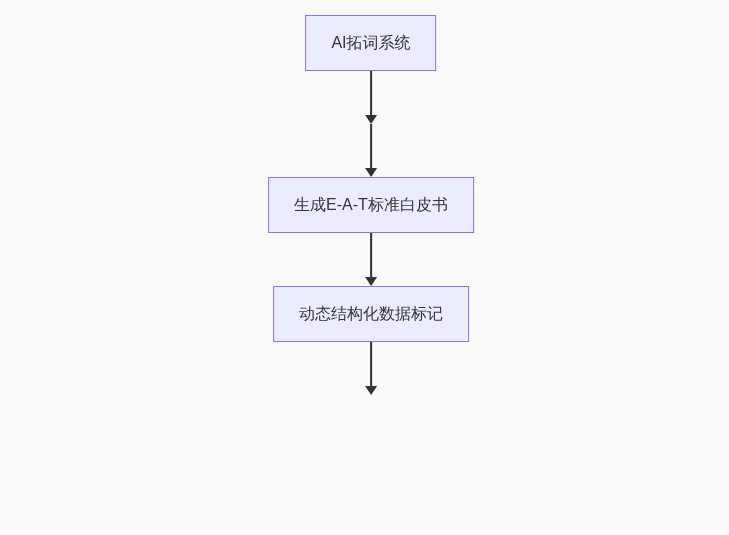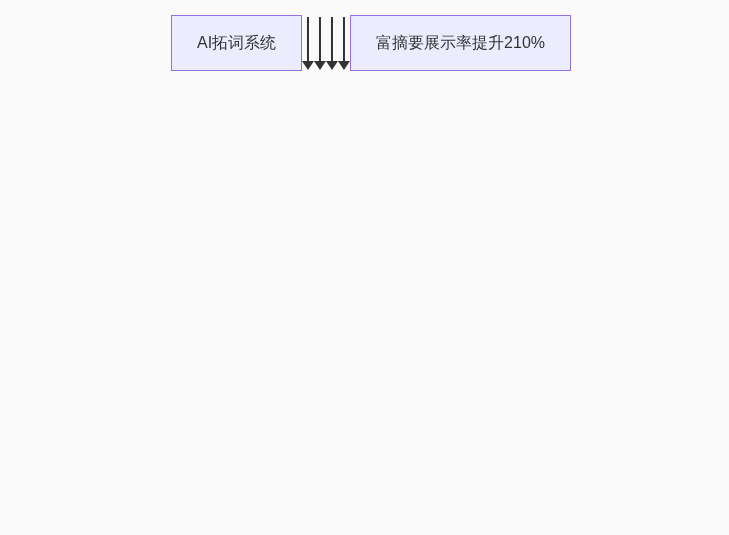--- a/index.html
+++ b/index.html
@@ -17,21 +17,21 @@
     position: relative;
     width: 729px;
     height: 535px;
   }
   .flow {
     position: absolute;
     left: 371px;
     top: 15px;
     transform: translateX(-50%);
     display: flex;
-    flex-direction: row;
+    flex-direction: column;
     align-items: center;
   }
   .node {
     box-sizing: border-box;
     min-height: 56px;
     display: flex;
     align-items: center;
     justify-content: center;
     padding: 10px 25px;
     background: var(--node-fill, #ececff);
@@ -69,25 +69,28 @@
         <span>AI拓词系统</span>
       </div>
       <div class="edge">
         <div class="line"></div>
         <div class="head"></div>
       </div>
       <div class="edge">
         <div class="line"></div>
         <div class="head"></div>
       </div>
-      <div class="edge">
-        <div class="line"></div>
-        <div class="head"></div>
+      <div class="node">
+        <span>生成E-A-T标准白皮书</span>
       </div>
       <div class="edge">
         <div class="line"></div>
         <div class="head"></div>
       </div>
       <div class="node">
-        <span>富摘要展示率提升210%</span>
+        <span>动态结构化数据标记</span>
+      </div>
+      <div class="edge">
+        <div class="line"></div>
+        <div class="head"></div>
       </div>
     </div>
 </div>
 
 </body></html>

